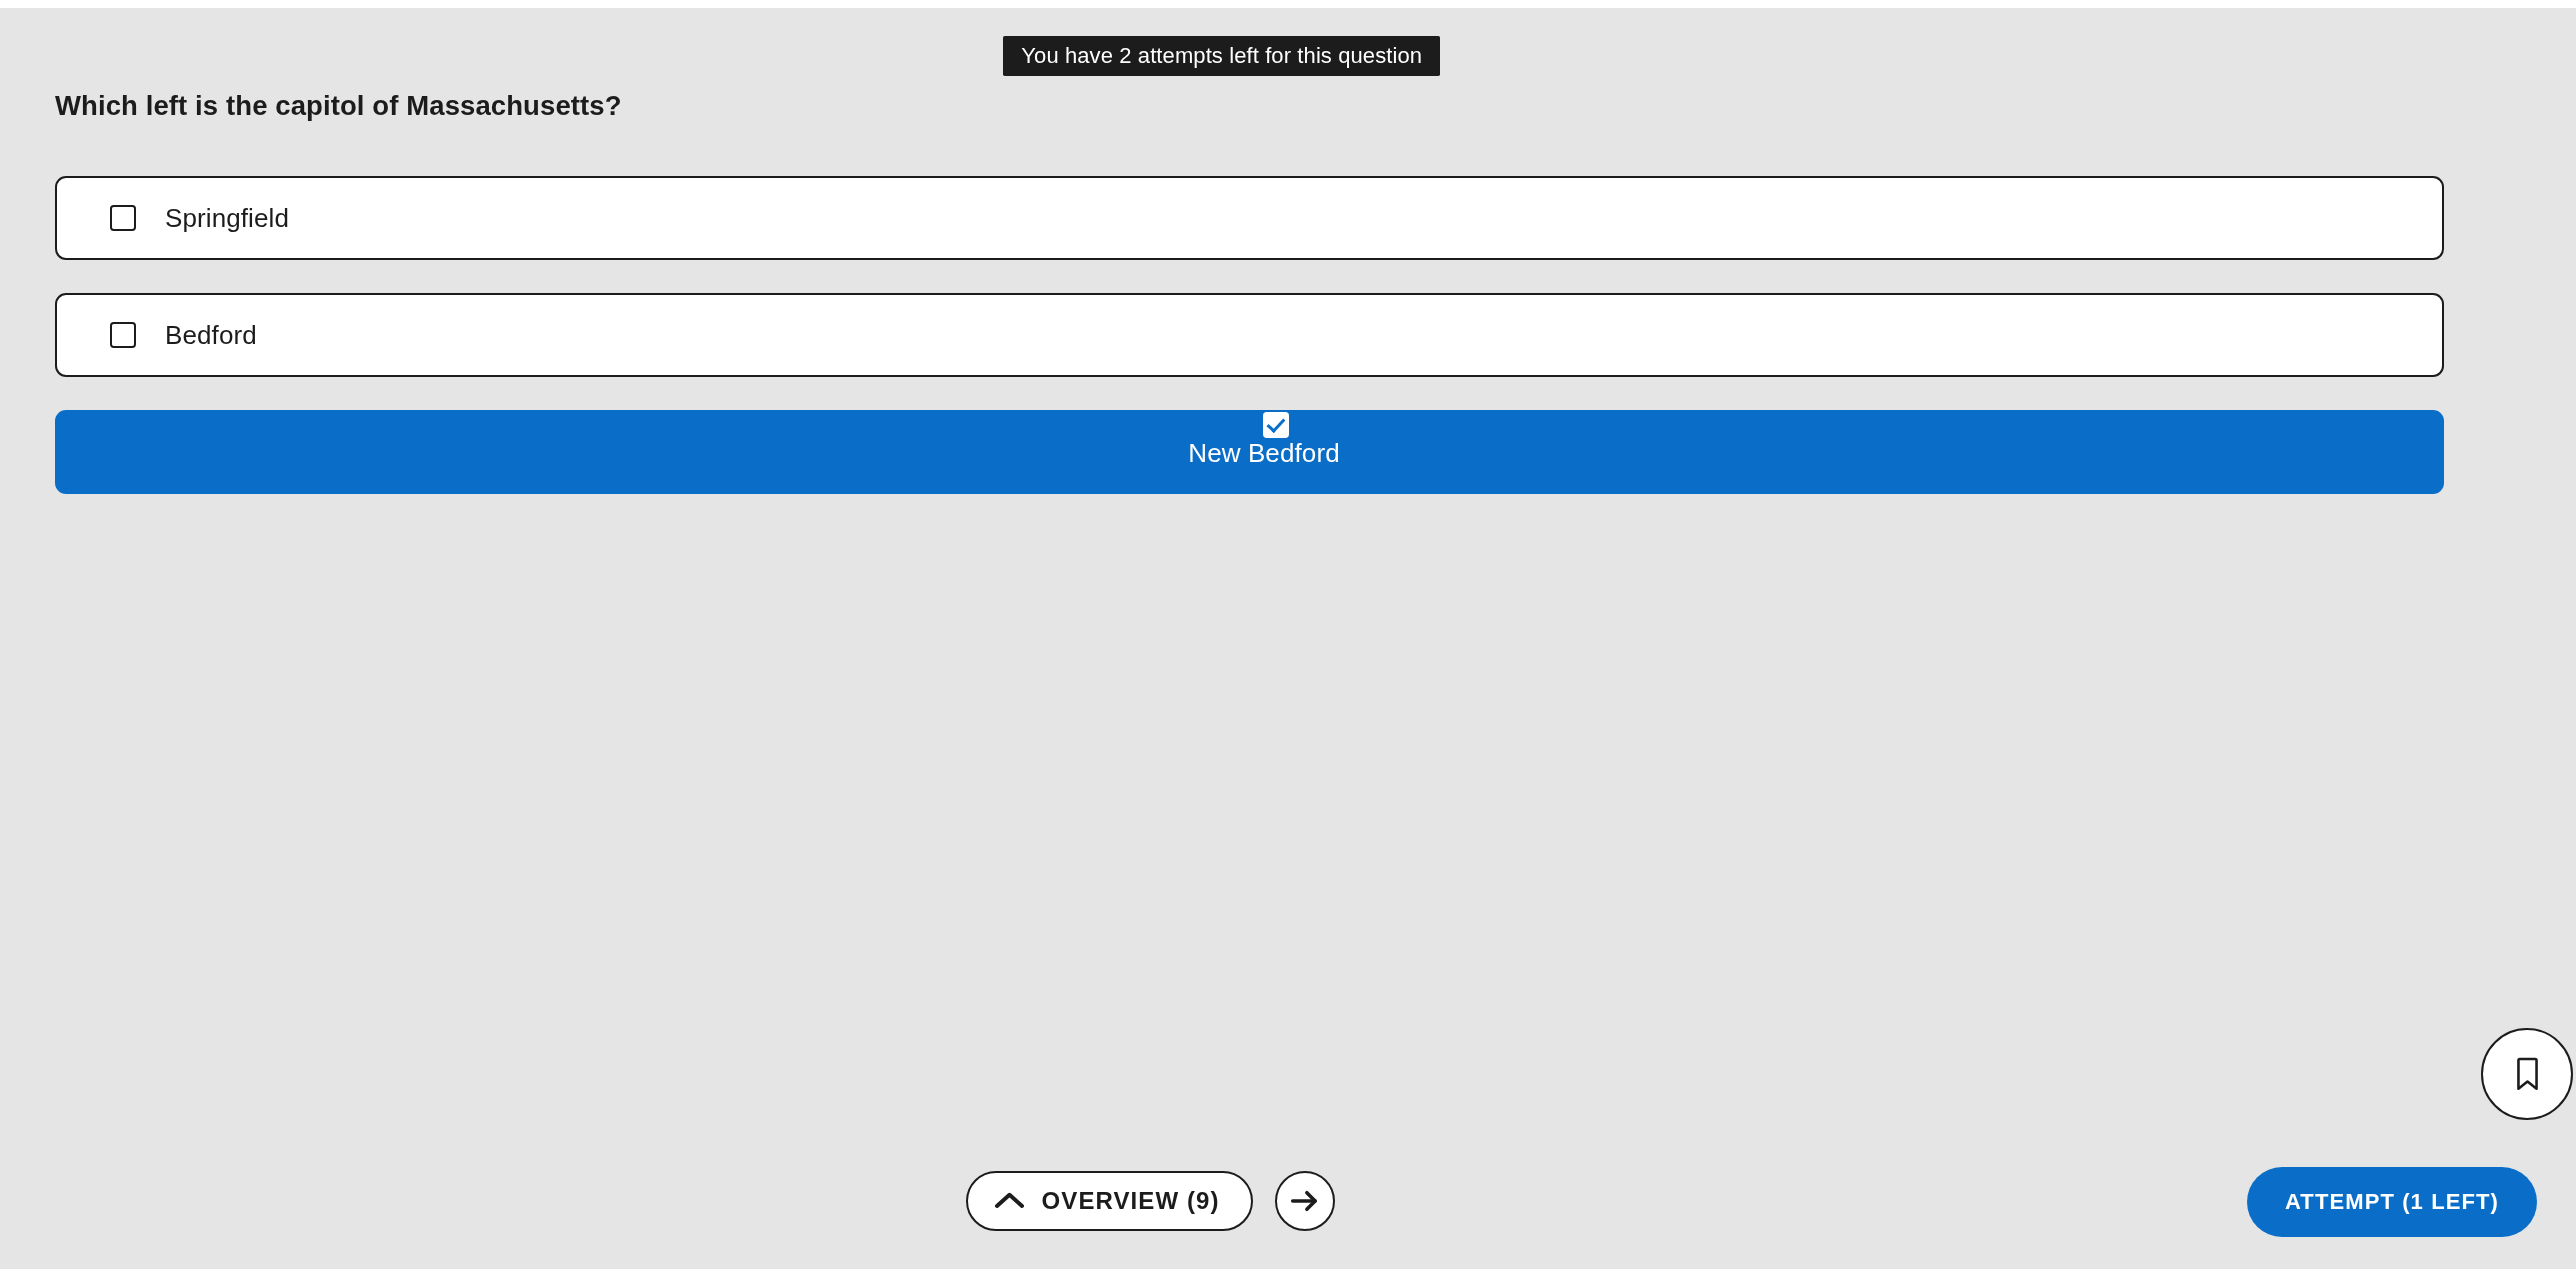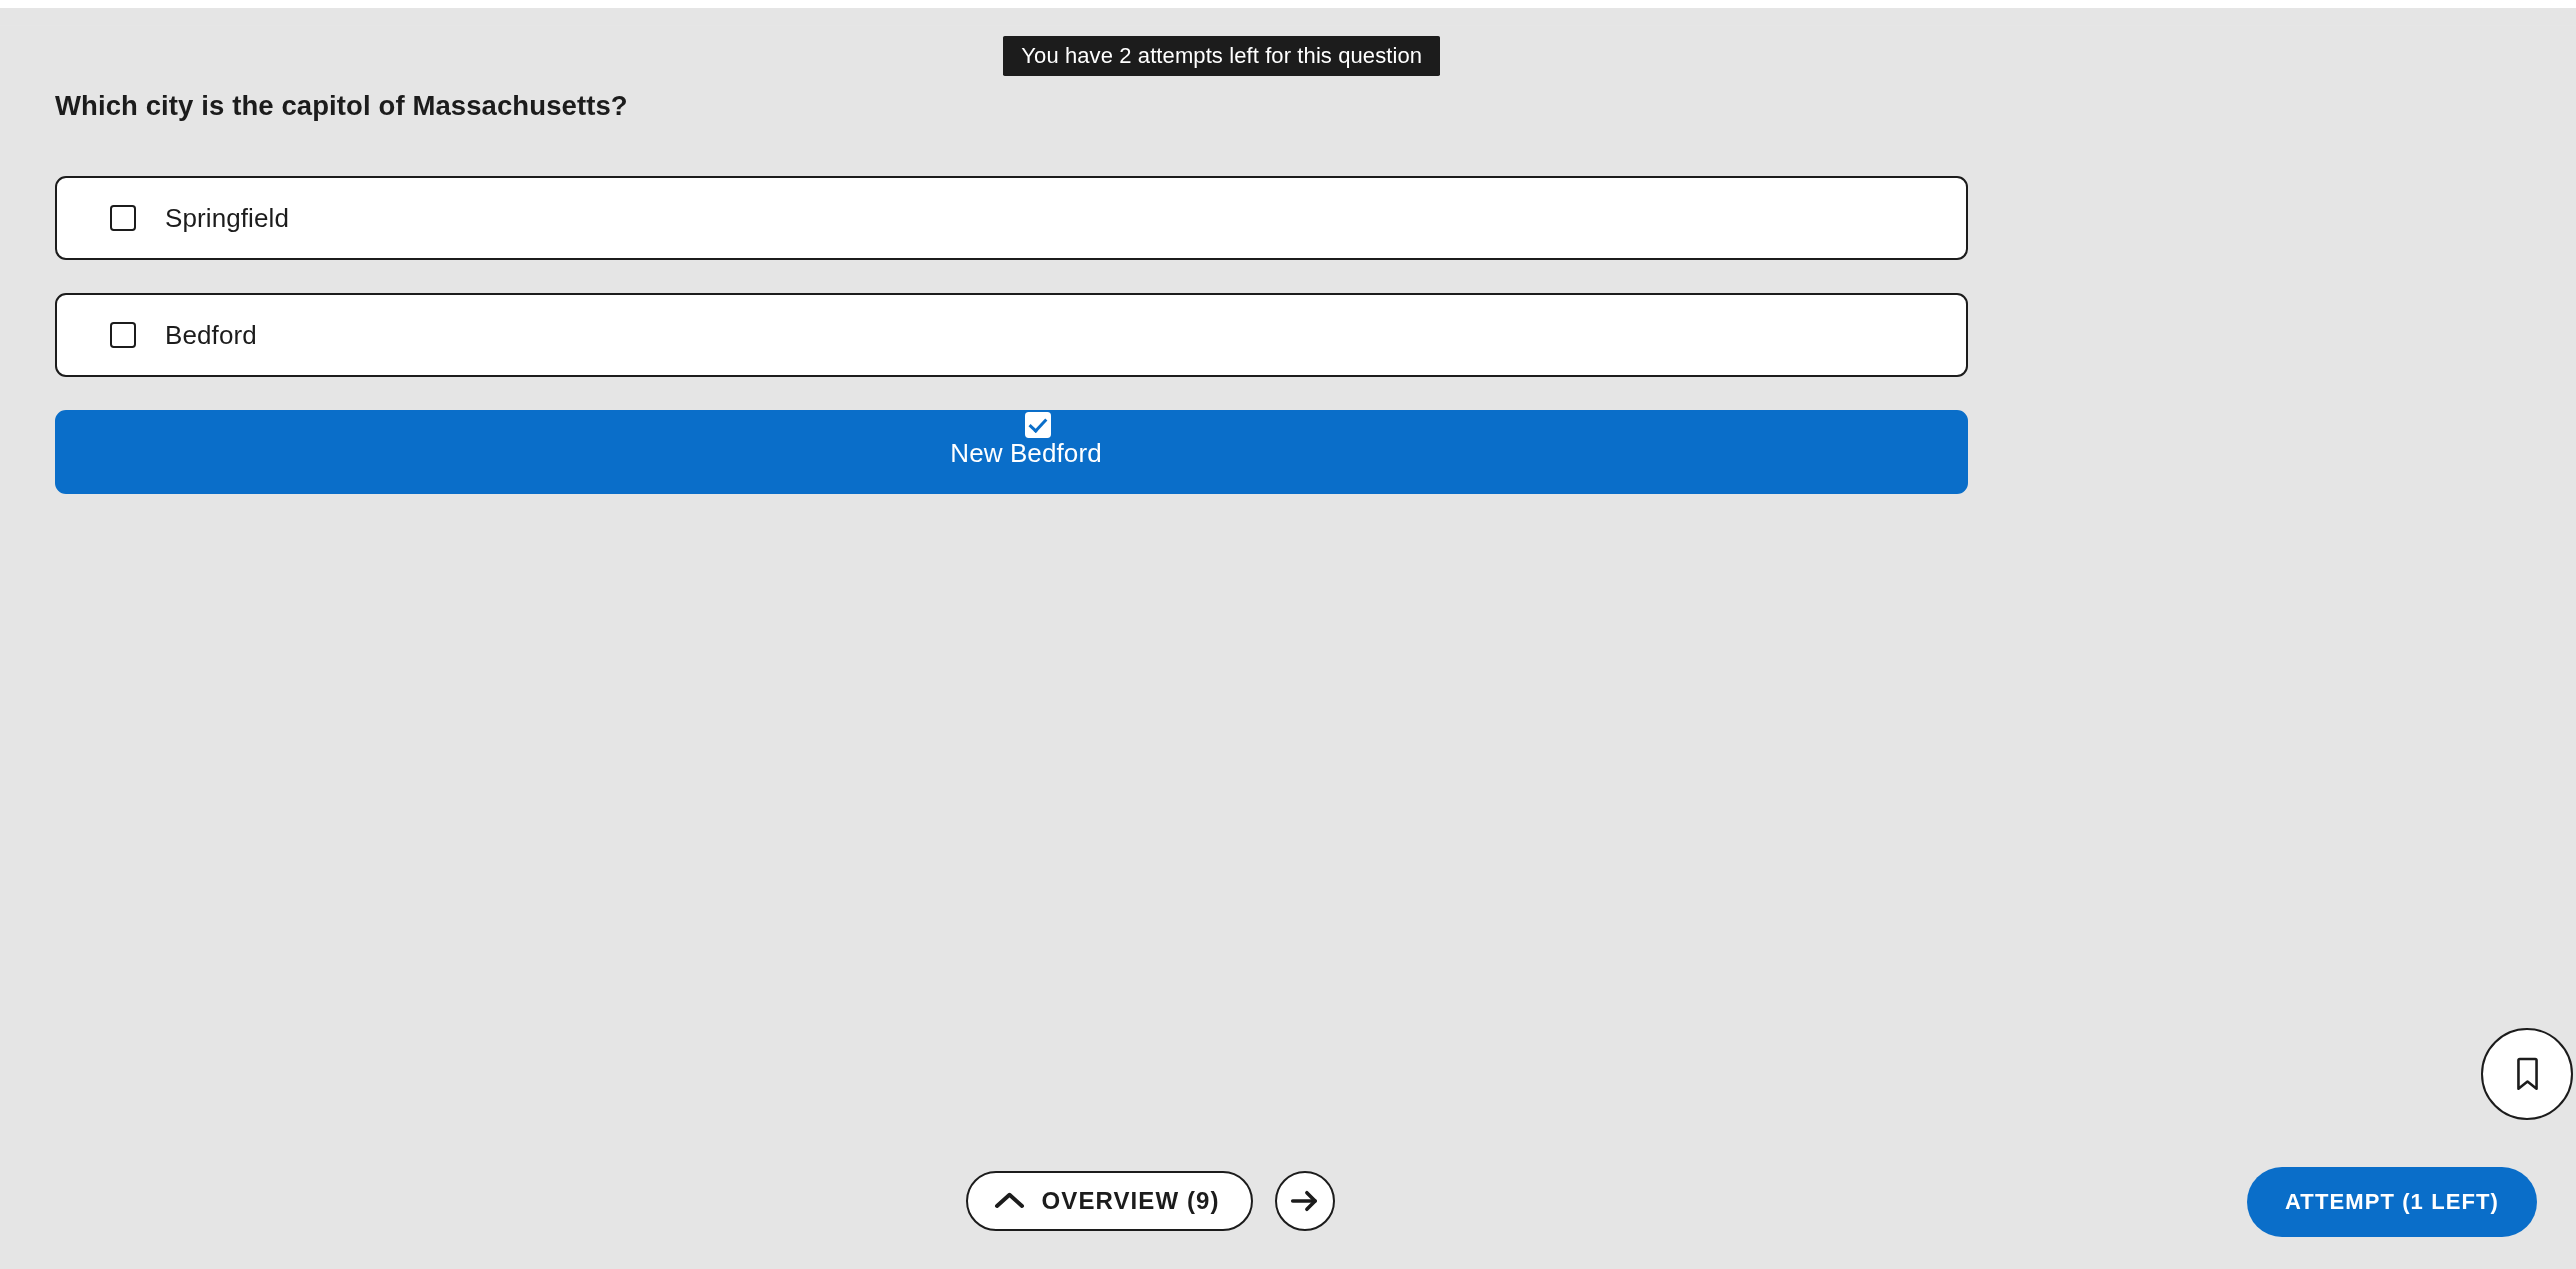--- a/index.html
+++ b/index.html
@@ -55,21 +55,21 @@
   }
   
   .answers {
     position: absolute;
     top: 168px;
     left: 55px;
     width: 2389px;
   }
   .answer {
     position: relative;
-    width: 1913px;
+    width: 2389px;
     height: 84px;
     border: 2.7px solid #1c1c1c;
     border-radius: 11px;
     margin-bottom: 33px;
     display: flex;
     align-items: center;
     background: #ffffff;
     cursor: pointer;
   }
   .answer.selected {
@@ -187,21 +187,21 @@
 </style>
 </head>
 <body>
 
 <div class="page">
 
   <div class="top-rule"></div>
 
   <div class="attempts-banner">You have 2 attempts left for this question</div>
 
-  <div class="question">Which city is the capitol of Massachusetts?</div>
+  <div class="question">Which left is the capitol of Massachusetts?</div>
 
   <div class="answers">
 
     <div class="answer">
       <span class="box"></span>
       <span class="label">Springfield</span>
     </div>
 
     <div class="answer">
       <span class="box"></span>

